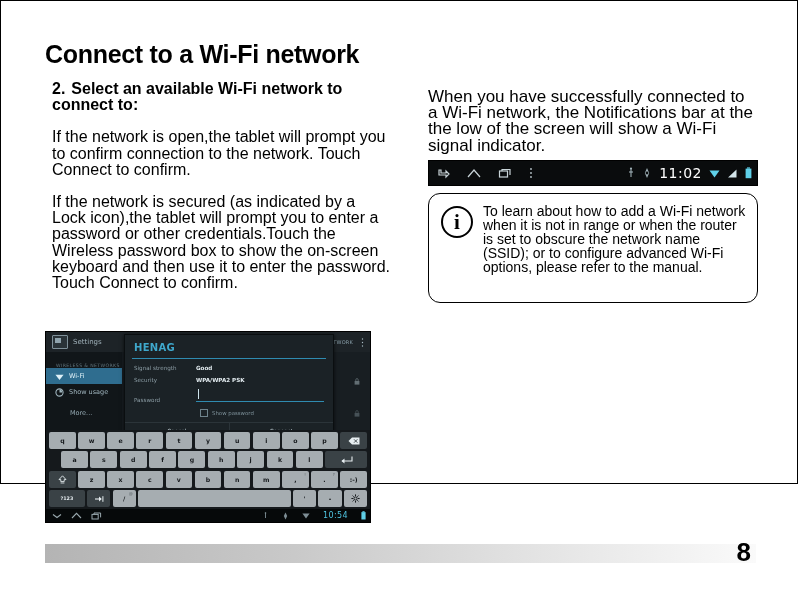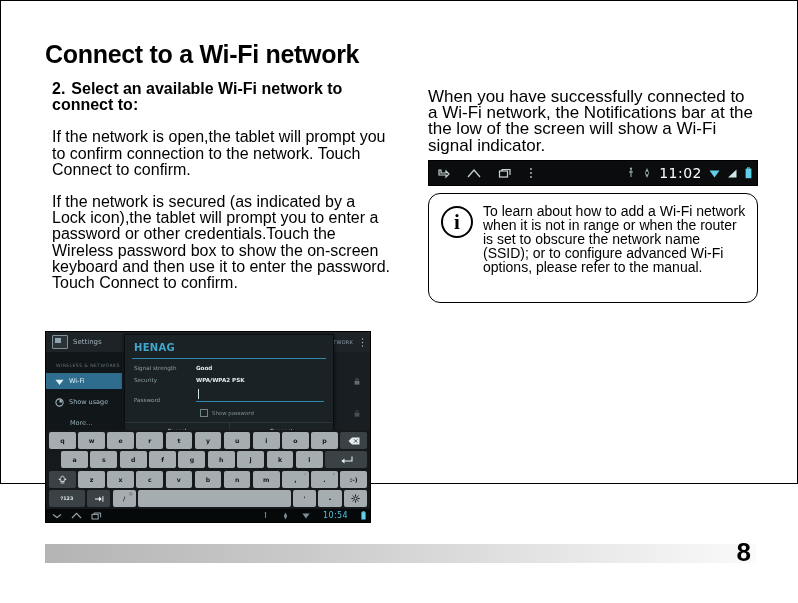--- a/index.html
+++ b/index.html
@@ -193,21 +193,20 @@
   .ts-sb-head {
     color: #62757d;
     font-size: 4.6px;
     letter-spacing: 0.4px;
     margin: 11px 0 0 10px;
   }
   .ts-sb-item {
     display: flex;
     align-items: center;
     height: 16px;
-    margin-top: 5px;
     padding-left: 9px;
     color: #9fb4bd;
     font-size: 6.5px;
   }
   .ts-sb-item.active {
     background: #2f6d8f;
     color: #dff1f8;
   }
   .ts-sb-ico {
     width: 9px; height: 9px;

